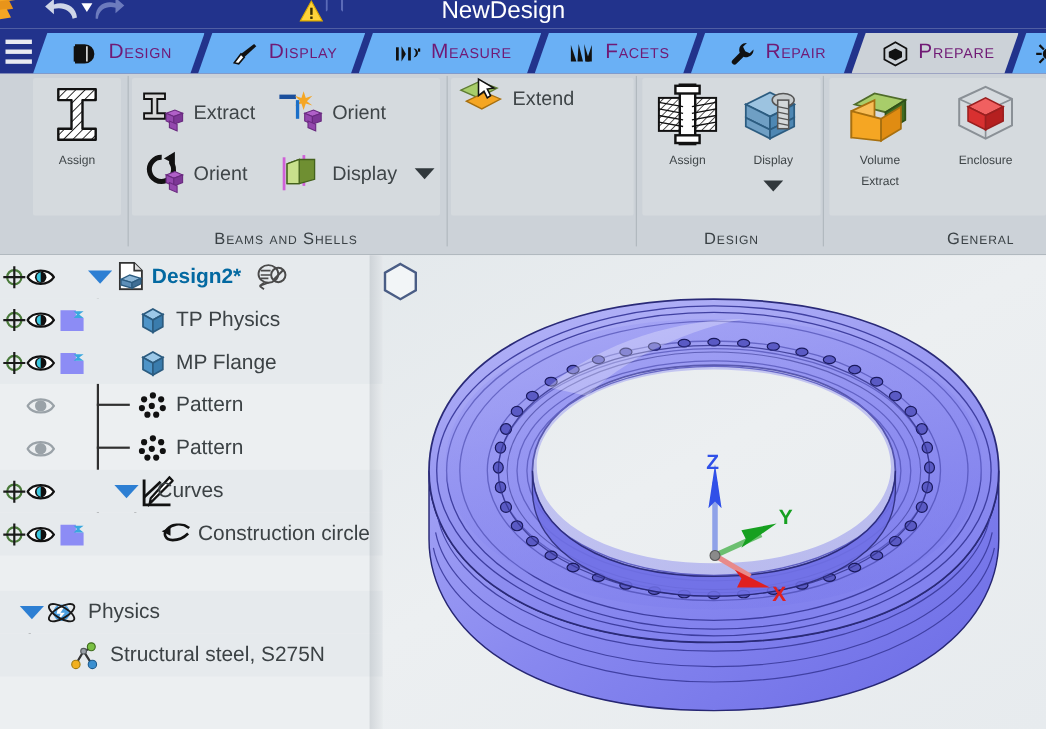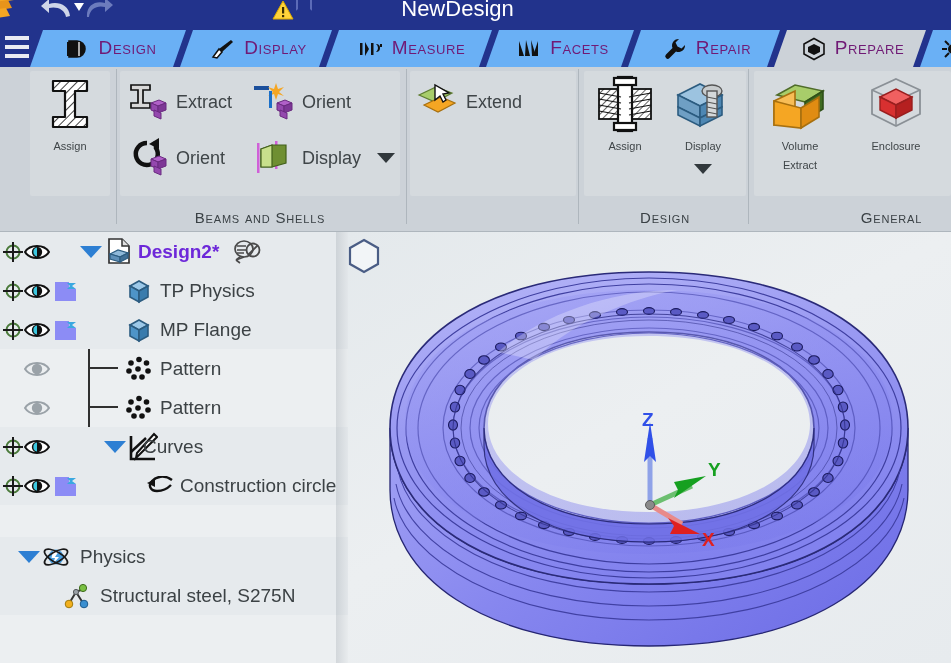--- a/index.html
+++ b/index.html
@@ -127,21 +127,21 @@
   .t-target { position: absolute; left: 2px; width: 22px; height: 22px; }
   .t-eye { position: absolute; left: 24px; width: 26px; height: 20px; }
   .t-swatch {
     position: absolute; left: 54px; width: 23px; height: 22px;
   }
   .t-ico { position: absolute; width: 26px; height: 26px; }
   .t-label {
     position: absolute;
     font-size: 19px; color: #3c4245; white-space: nowrap;
   }
-  .t-label.root { color: #6d28d9; font-weight: bold; }
+  .t-label.root { color: #0369a1; font-weight: bold; }
   .t-caret {
     position: absolute;
     width: 0; height: 0;
     border-left: 11px solid transparent;
     border-right: 11px solid transparent;
     border-top: 12px solid #2d7fd3;
   }
   .t-line { position: absolute; background: #303030; }
 
   
@@ -328,21 +328,21 @@
           <path d="M9 12 L20 8 L20 30 L9 30 Z" fill="#c8e08c" stroke="#43611c" stroke-width="1.2"></path>
         </svg>
         <span class="slabel">Display</span>
         <span class="caret-dn" style="margin-left:8px;"></span>
       </div>
 
       <div class="rsep" style="left:406px;"></div>
 
       <div class="rpanel" style="left:410px; top:4px; width:166px; height:125px;"></div>
 
-      <div class="sm-btn" style="left:416px; top:14px;">
+      <div class="sm-btn" style="left:416px; top:1px;">
         <svg class="sico" viewBox="0 0 42 42">
           <path d="M3 14 L20 6 L36 12 L19 21 Z" fill="#a8cd6a" stroke="#5f7d33" stroke-width="1.2"></path>
           <path d="M8 24 L25 16 L39 22 L22 31 Z" fill="#f5a623" stroke="#a8700f" stroke-width="1.2"></path>
           <path d="M19 4 L19 19 L24 15 L27 21 L30 19 L27 13 L33 12 Z" fill="#fff" stroke="#111" stroke-width="1.4"></path>
         </svg>
         <span class="slabel">Extend</span>
       </div>
 
 
       <div class="rgroup-title" style="left:120px; width:280px;">Beams and Shells</div>

